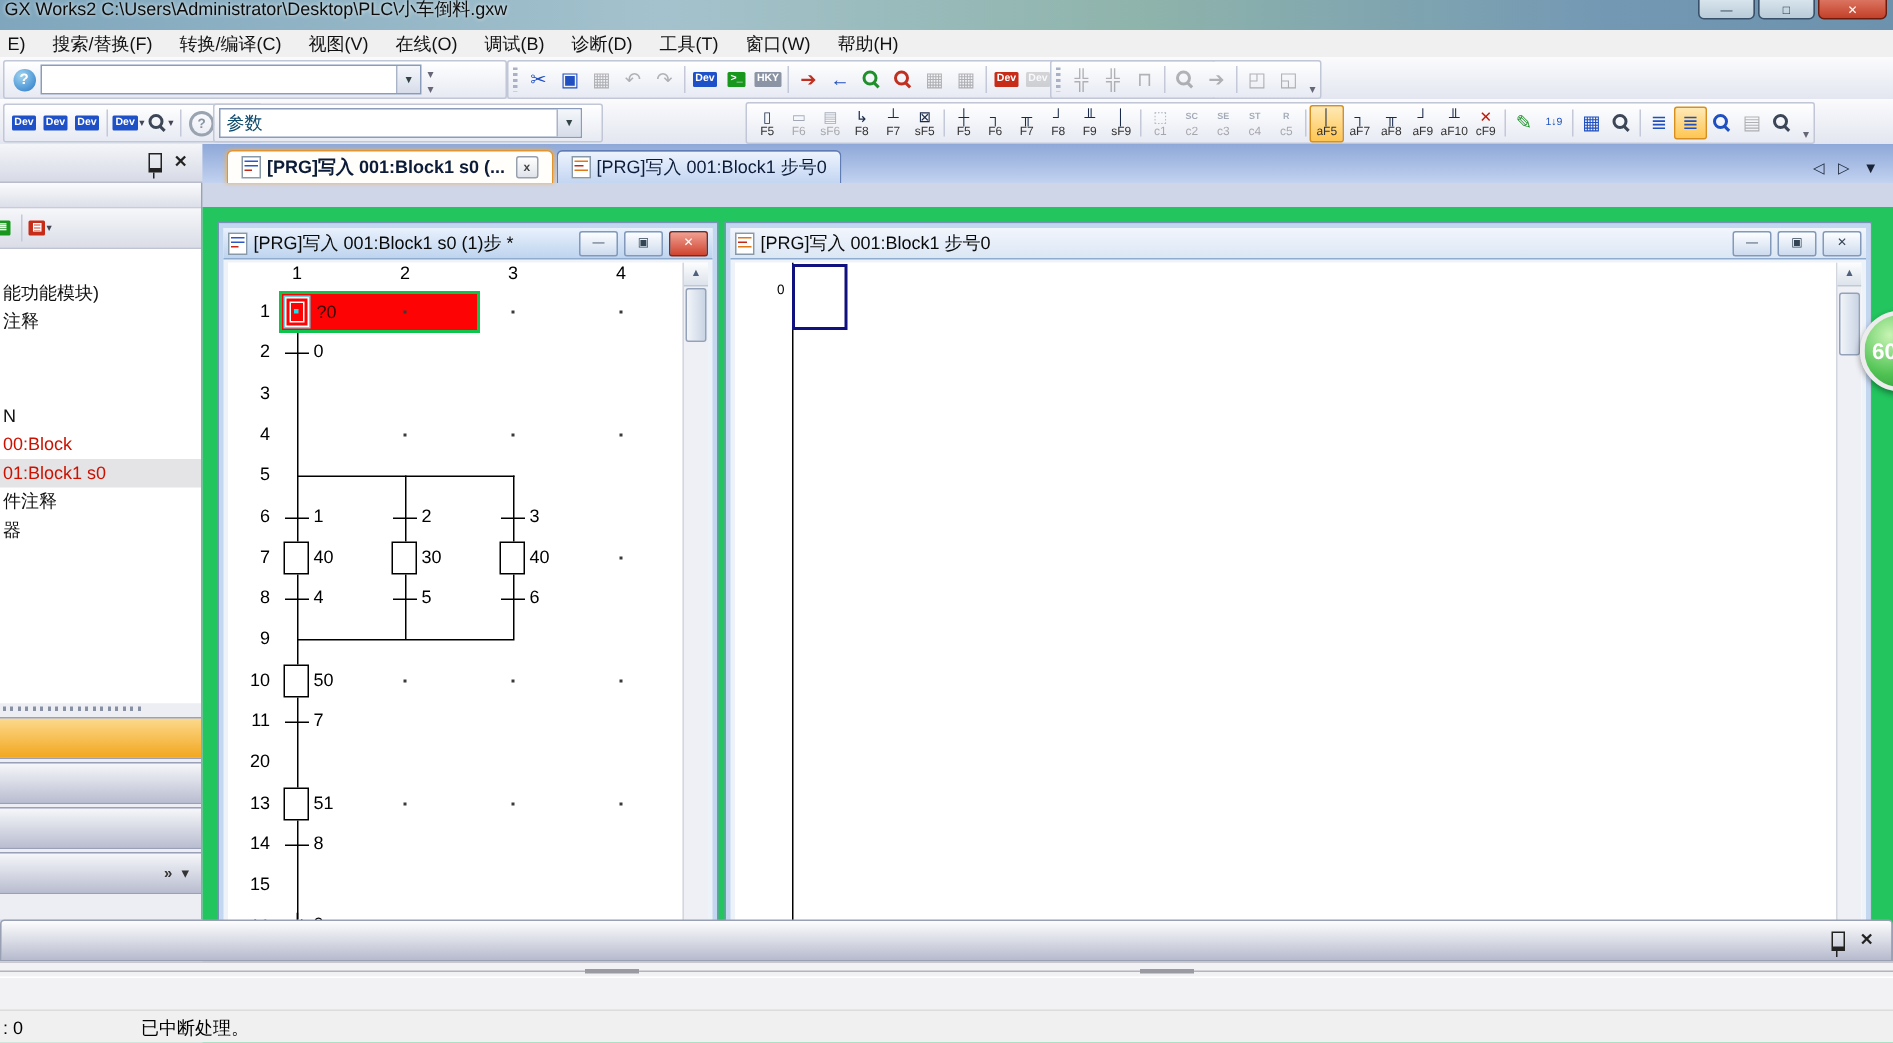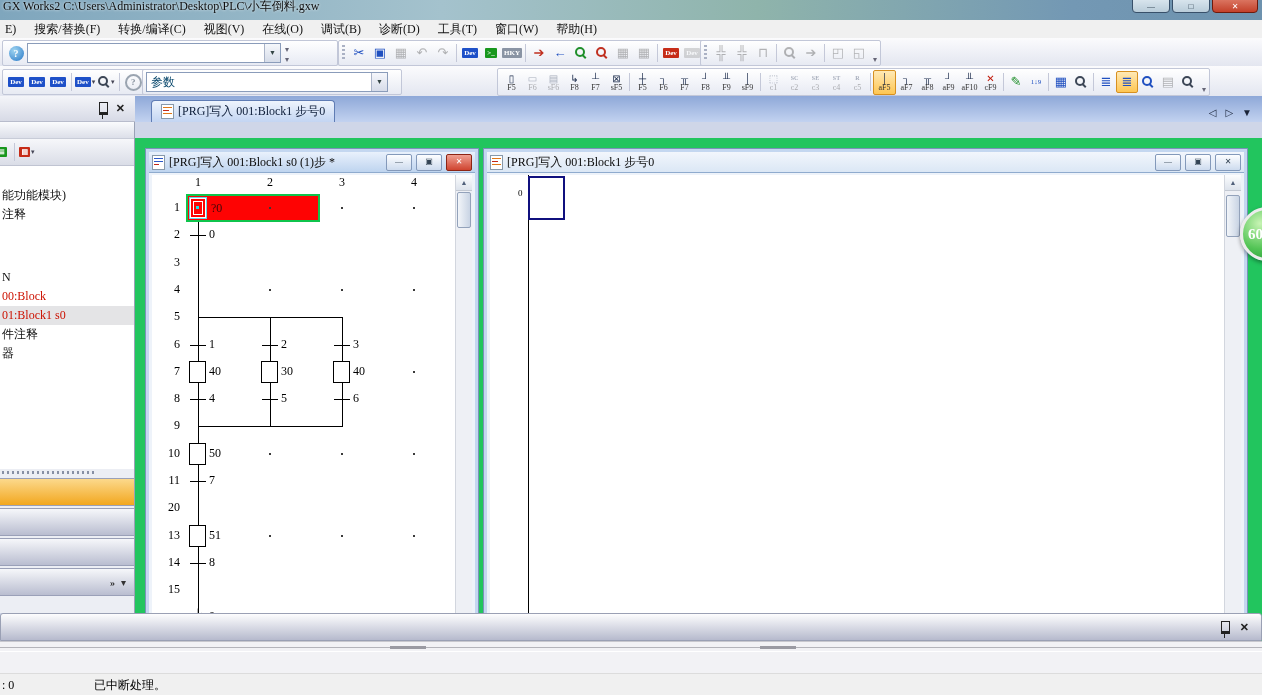--- a/index.html
+++ b/index.html
@@ -1,17 +1,17 @@
 <!DOCTYPE html>
 <html><head>
 <meta charset="utf-8">
 <style>
   html,body{margin:0;padding:0}
   .screen{position:relative;width:1262px;height:695px;overflow:hidden;background:#cfd6e8;
-          font-family:Liberation Serif, serif;color:#000;font-size:12px}
+          font-family:Liberation Sans, sans-serif;color:#000;font-size:12px}
 
   
   .titlebar{position:absolute;left:0;top:0;width:1262px;height:20px;
     background:linear-gradient(90deg,#7fa6bd,#a4c2cd 35%,#8fb4ab 60%,#7398b4 85%,#6d92ae);
     border-bottom:1px solid #5a7a90;display:flex;align-items:flex-start;overflow:hidden}
   .tbtxt{font-size:12px;color:#0d0d0d;padding:0 0 0 3px;margin-top:-2px;white-space:nowrap;
     text-shadow:0 0 3px rgba(255,255,255,.9)}
   .wctrls{position:absolute;right:4px;top:-8px;display:flex;gap:2px}
   .wc{width:38px;height:21px;border:1px solid #38506a;border-radius:0 0 4px 4px;
     background:linear-gradient(#e9f2f8,#b9ccd9);display:flex;align-items:flex-end;justify-content:center;
@@ -477,20 +477,29 @@
     </div>
   </div>
 
   <div class="hdrrow">
     <div class="sbheader">
       <span class="pinic"></span>
       <span class="xic">✕</span>
     </div>
     <div class="tabbar">
       <span id="tabs" style="display:flex;align-items:flex-end">
+          <div class="tab on">
+            <span class="tabdoc prg">
+              <i></i>
+              <i></i>
+              <i></i>
+            </span>
+            <span>[PRG]写入 001:Block1 s0 (...</span>
+            <span class="tabx">x</span>
+          </div>
           <div class="tab">
             <span class="tabdoc zm">
               <i></i>
               <i></i>
               <i></i>
             </span>
             <span>[PRG]写入 001:Block1 步号0</span>
           </div>
         </span>
       <span class="tabnav" id="tabnav">

